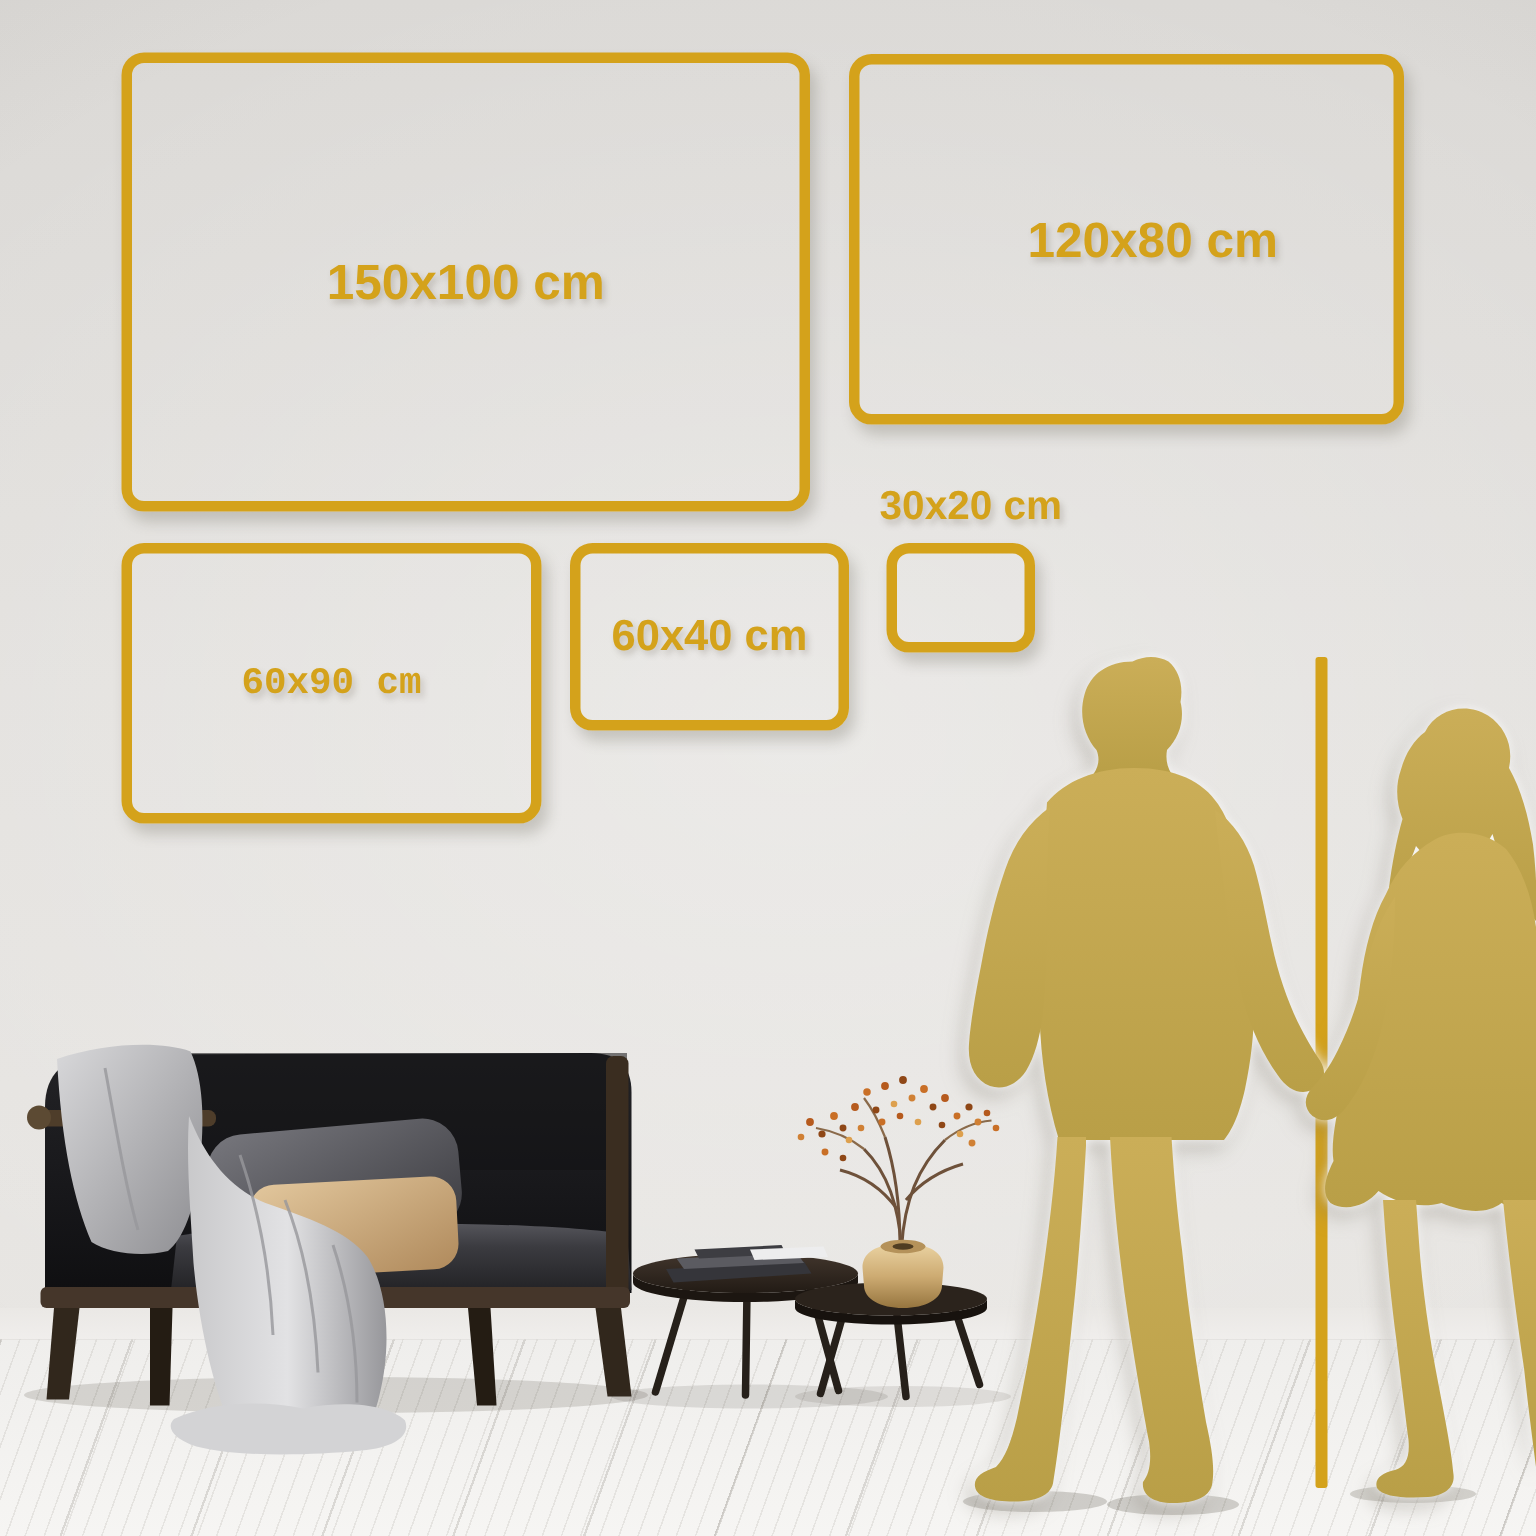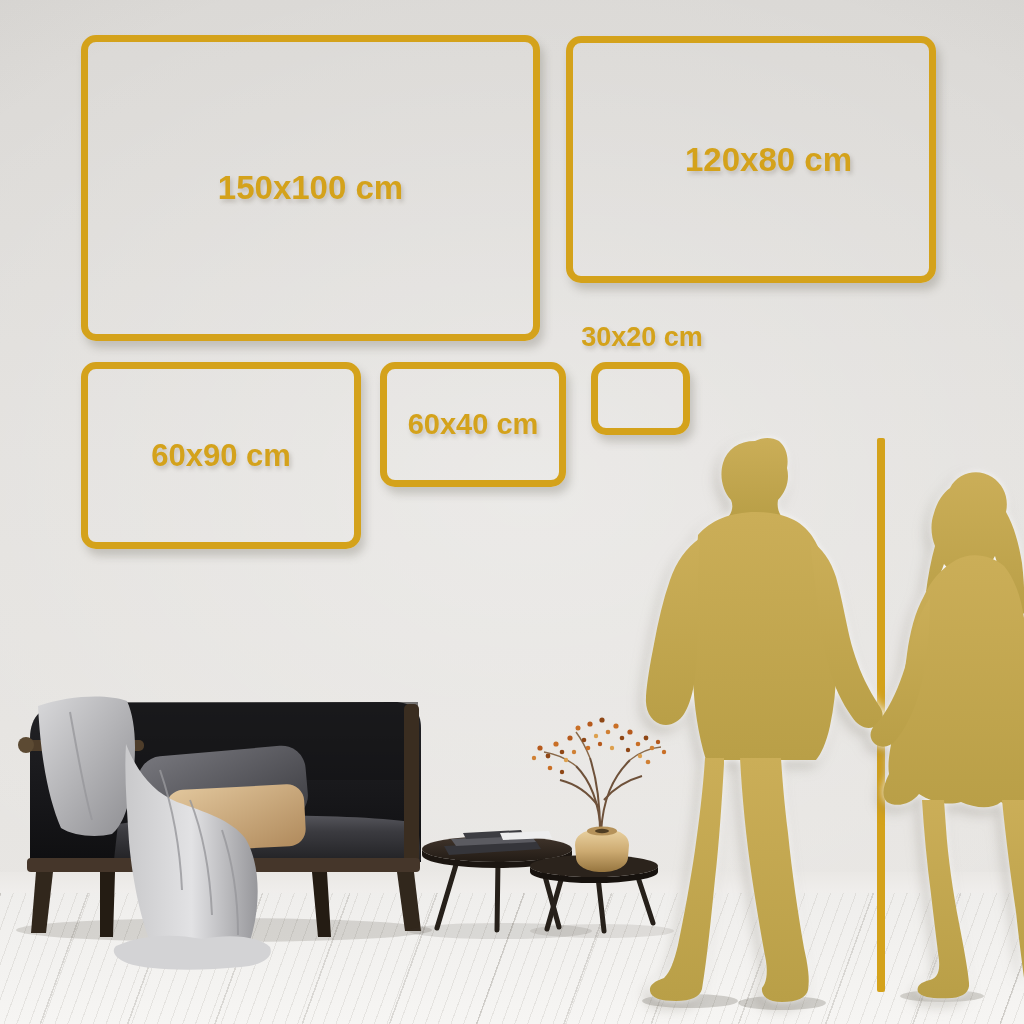--- a/index.html
+++ b/index.html
@@ -42,27 +42,27 @@
     box-shadow:4px 7px 9px rgba(105,99,87,0.28);
     display:flex;align-items:center;justify-content:center;
   }
   .size-label{
     color:var(--gold);
     font-weight:700;
     text-shadow:2px 3px 4px rgba(115,107,92,0.30);
     white-space:nowrap;
     letter-spacing:0px;
   }
-  .floating-label{position:absolute;text-align:center;}
+  .floating-label{position:absolute;text-align:right;}
   .f1{left:81px;top:35px;width:459px;height:306px;}
   .f1 .size-label{font-size:33px;}
   .f2{left:566px;top:36px;width:370px;height:247px;padding-left:35px;}
   .f2 .size-label{font-size:33px;}
   .f3{left:81px;top:362px;width:280px;height:187px;}
-  .f3 .size-label{font-size:31px;}
+  .f3 .size-label{font-size:25px;font-family:Liberation Mono, monospace;}
   .f4{left:380px;top:362px;width:186px;height:125px;}
   .f4 .size-label{font-size:29px;}
   .f5{left:591px;top:362px;width:99px;height:73px;}
   .lbl-30{left:576px;top:322px;width:132px;font-size:27px;}
   .lbl-180{left:806px;top:399px;width:140px;font-size:30px;}
 </style>
 </head>
 <body>
 
 <div class="stage">

